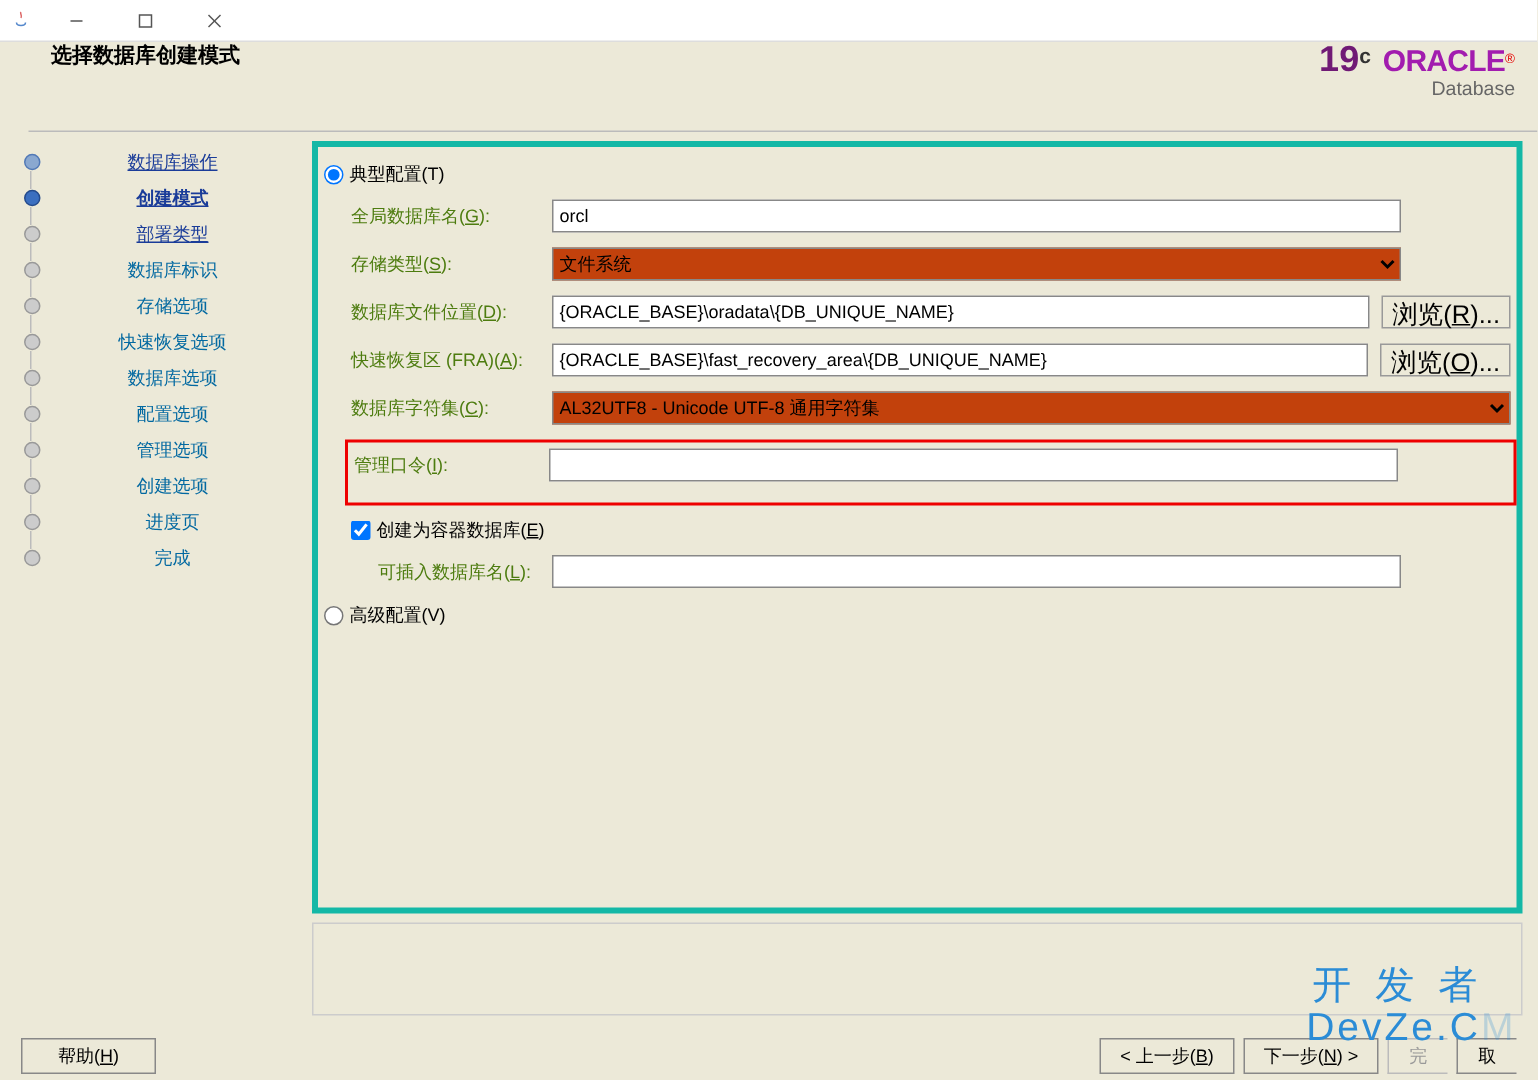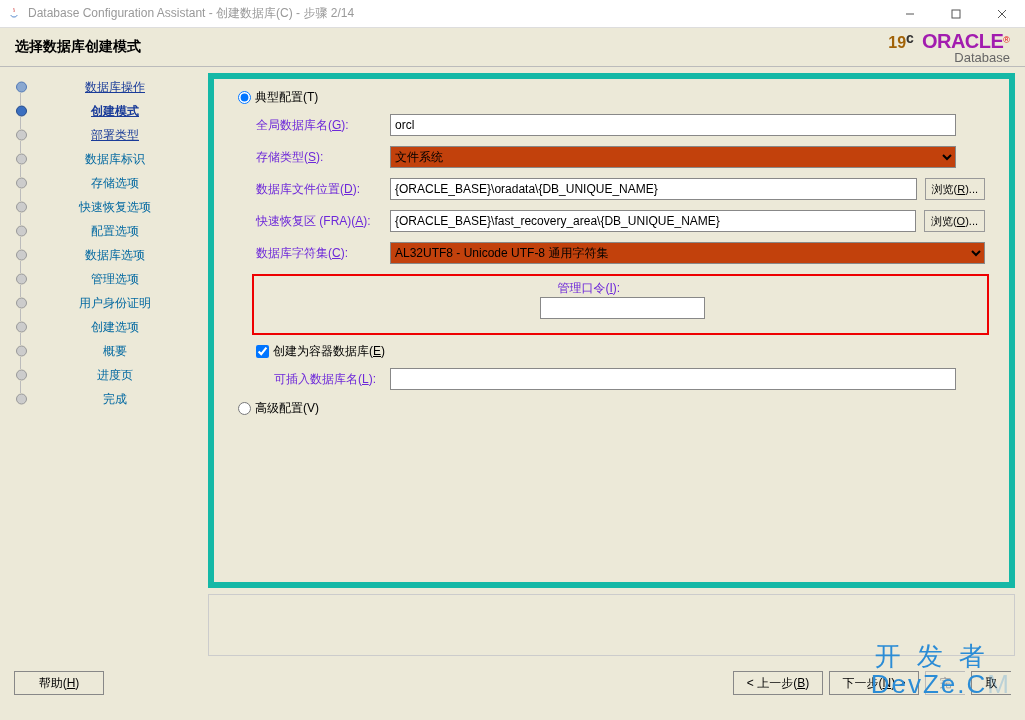--- a/index.html
+++ b/index.html
@@ -4,58 +4,58 @@
 <style>
 * { box-sizing: border-box; margin: 0; padding: 0; }
 body { font-family: "Microsoft YaHei", "Segoe UI", Tahoma, sans-serif; font-size: 12px; background: #ece9d8; width: 1025px; height: 720px; overflow: hidden; position: relative; }
 
 .titlebar { height: 28px; background: #fff; border-bottom: 1px solid #ddd; display: flex; align-items: center; padding-left: 6px; color: #999; }
 .titlebar .java-icon { width: 16px; height: 16px; margin-right: 6px; display: flex; align-items: center; justify-content: center; }
 .titlebar .title-text { flex: 1; }
 .win-controls { display: flex; height: 100%; }
 .win-btn { width: 46px; display: flex; align-items: center; justify-content: center; color: #666; }
 
-.header { height: 39px; background: #ece9d8; display: flex; align-items: center; justify-content: space-between; padding: 0 15px 0 15px; border-bottom: 1px solid #bbb; }
+.header { height: 60px; background: #ece9d8; display: flex; align-items: flex-start; justify-content: space-between; padding: 0 15px 0 15px; border-bottom: 1px solid #bbb; margin-left: 19px; }
 .header h1 { font-size: 14px; font-weight: bold; color: #000; }
 .brand { text-align: right; line-height: 1; }
-.brand .v19 { font-size: 16px; font-weight: bold; color: #a16207; }
+.brand .v19 { font-size: 24px; font-weight: bold; color: #701a75; }
 .brand .vc { font-size: 14px; font-weight: bold; color: #333; vertical-align: super; }
 .brand .oracle { font-size: 20px; font-weight: bold; color: #a21caf; letter-spacing: -0.5px; }
 .brand .reg { font-size: 9px; color: #e50000; vertical-align: super; }
 .brand .db { font-size: 13px; color: #666; }
 .brand-row { display: flex; align-items: baseline; gap: 8px; }
 
 .body { display: flex; height: 595px; }
 .sidebar { width: 200px; padding: 8px 0 0 10px; }
 .step { height: 24px; display: flex; align-items: center; position: relative; padding-left: 20px; justify-content: center; }
 .step::before { content: ''; position: absolute; left: 6px; top: 50%; transform: translateY(-50%); width: 9px; height: 9px; border-radius: 50%; background: #ccc; border: 1px solid #999; }
 .step.done::before { background: #8aa8d0; border-color: #5279b6; }
 .step.active::before { background: #3b6fc0; border-color: #254b8c; }
 .step.link a { color: #1a3c99; text-decoration: underline; cursor: pointer; }
 .step span, .step a { color: #0369a1; }
 .step.active a { font-weight: bold; }
 .step-line { position: absolute; left: 10px; top: -6px; width: 1px; height: 12px; background: #bbb; }
 .step.done .step-line, .step.active .step-line { }
 
 .main { flex: 1; padding: 6px 10px 6px 8px; display: flex; flex-direction: column; }
-.main-content { flex: 1; border: 6px solid #14b8a6; background: #ece9d8; padding: 10px 24px; }
+.main-content { flex: 1; border: 4px solid #14b8a6; background: #ece9d8; padding: 10px 4px; }
 .radio-row { margin-bottom: 8px; }
 .radio-row label { display: flex; align-items: center; gap: 4px; }
 .form-grid { padding-left: 18px; }
 .form-row { display: flex; align-items: center; margin-bottom: 10px; min-height: 22px; }
-.form-label { width: 134px; color: #6d28d9; }
+.form-label { width: 134px; color: #4d7c0f; }
 .form-label .mn { text-decoration: underline; }
 .form-input { flex: 1; max-width: 566px; }
 .form-input input[type=text], .form-input input[type=password] { width: 100%; height: 22px; border: 1px solid #888; padding: 0 4px; background: #fff; font-family: inherit; font-size: 12px; }
 .form-input select { width: 100%; height: 22px; border: 1px solid #888; background: #c2410c; font-family: inherit; font-size: 12px; }
-.browse-btn { margin-left: 8px; height: 22px; padding: 0 6px; border: 1px solid #999; background: #ece9d8; font-size: 11px; font-family: inherit; }
+.browse-btn { margin-left: 8px; height: 22px; padding: 0 6px; border: 1px solid #999; background: #ece9d8; font-size: 17px; font-family: inherit; }
 .browse-btn .mn { text-decoration: underline; }
 
 .highlight-box { border: 2px solid #e00; padding: 4px 0 4px 0; margin: 0 -4px 8px -4px; }
-.highlight-box .form-row { padding-left: 4px; flex-direction: column; }
+.highlight-box .form-row { padding-left: 4px; }
 .highlight-box .form-label { width: 130px; }
 
 .checkbox-row { display: flex; align-items: center; gap: 4px; margin-bottom: 8px; }
 .checkbox-row .mn { text-decoration: underline; }
 
 .message-area { height: 62px; border: 1px solid #ccc; background: #ece9d8; margin-top: 6px; }
 
 .footer { height: 42px; display: flex; align-items: center; padding: 0 14px; gap: 6px; }
 .footer-spacer { flex: 1; }
 .nav-btn { height: 24px; min-width: 90px; padding: 0 12px; border: 1px solid #888; background: #ece9d8; font-family: inherit; font-size: 12px; cursor: pointer; }
@@ -72,21 +72,20 @@
 </head>
 <body>
 
 <div class="titlebar">
   <span class="java-icon">
     <svg width="14" height="14" viewBox="0 0 14 14">
         <path d="M4 8c0 1 1 2 3 2s3-1 3-2" stroke="#5588cc" stroke-width="1" fill="none"></path>
         <path d="M7 1c-1 1 1 2 0 4" stroke="#d66" stroke-width="1" fill="none"></path>
       </svg>
   </span>
-  <span class="title-text">Database Configuration Assistant - 创建数据库(C) - 步骤 2/14</span>
   <div class="win-controls">
     <div class="win-btn">
         <svg width="10" height="10">
           <line x1="1" y1="5" x2="9" y2="5" stroke="#555"></line>
         </svg>
       </div>
     <div class="win-btn">
         <svg width="10" height="10">
           <rect x="1" y="1" width="8" height="8" stroke="#555" fill="none"></rect>
         </svg>
@@ -133,41 +132,33 @@
         <div class="step ">
           <div class="step-line"></div>
           <span>存储选项</span>
         </div>
         <div class="step ">
           <div class="step-line"></div>
           <span>快速恢复选项</span>
         </div>
         <div class="step ">
           <div class="step-line"></div>
+          <span>数据库选项</span>
+        </div>
+        <div class="step ">
+          <div class="step-line"></div>
           <span>配置选项</span>
         </div>
         <div class="step ">
           <div class="step-line"></div>
-          <span>数据库选项</span>
-        </div>
-        <div class="step ">
-          <div class="step-line"></div>
           <span>管理选项</span>
         </div>
         <div class="step ">
           <div class="step-line"></div>
-          <span>用户身份证明</span>
-        </div>
-        <div class="step ">
-          <div class="step-line"></div>
           <span>创建选项</span>
-        </div>
-        <div class="step ">
-          <div class="step-line"></div>
-          <span>概要</span>
         </div>
         <div class="step ">
           <div class="step-line"></div>
           <span>进度页</span>
         </div>
         <div class="step ">
           <div class="step-line"></div>
           <span>完成</span>
         </div>
       </div>

